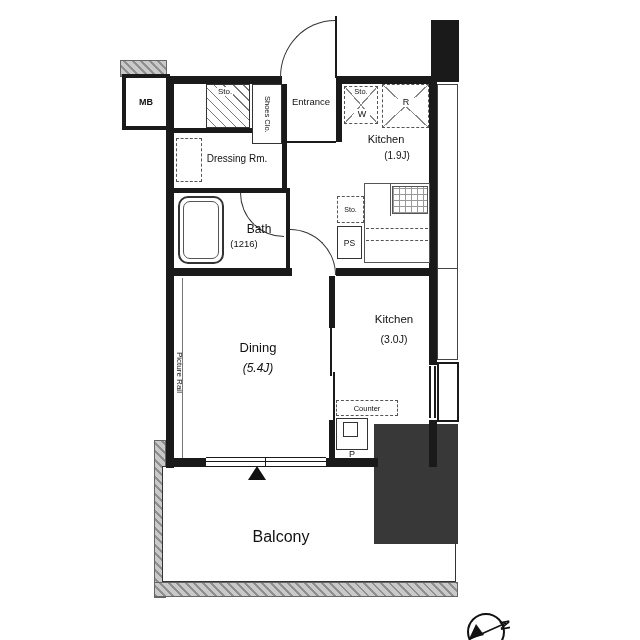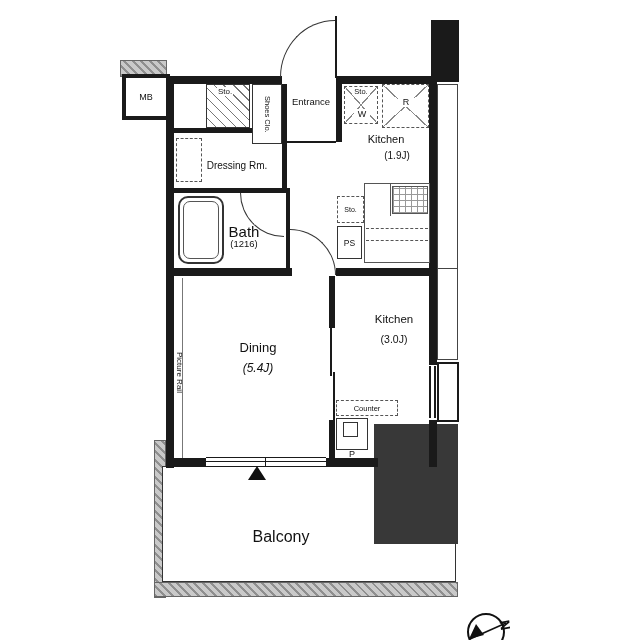--- a/index.html
+++ b/index.html
@@ -30,21 +30,21 @@
   <div class="hatchgray" style="left:120px;top:60px;width:47px;height:17px;"></div>
   <div class="hatchgray" style="left:154px;top:440px;width:12px;height:158px;"></div>
   <div class="hatchgray" style="left:154px;top:582px;width:304px;height:15px;"></div>
 
   <div class="box" style="left:162px;top:466px;width:294px;height:116px;border-width:1.5px;"></div>
   <div class="lbl" style="left:238px;top:528px;width:86px;font-size:16px;">Balcony</div>
 
 
   <div style="position:absolute;left:374px;top:424px;width:84px;height:120px;background:#383838;"></div>
 
-  <div class="box flexc" style="left:122px;top:74px;width:48px;height:46px;border:4px solid #1a1a1a;">
+  <div class="box flexc" style="left:122px;top:74px;width:48px;height:56px;border:4px solid #1a1a1a;font-weight:bold;">
     <span style="font-size:9px;">MB</span>
   </div>
 
   <div class="w" style="left:166px;top:76px;width:116px;height:8px;"></div>
   <div class="w" style="left:336px;top:76px;width:101px;height:8px;"></div>
   <div class="w" style="left:431px;top:20px;width:28px;height:62px;"></div>
   <div class="w" style="left:166px;top:76px;width:8px;height:392px;"></div>
   <div class="w" style="left:429px;top:84px;width:8px;height:281px;"></div>
   <div class="w" style="left:429px;top:420px;width:8px;height:47px;"></div>
   <div class="w" style="left:166px;top:458px;width:40px;height:9px;"></div>
@@ -84,26 +84,26 @@
   <div class="lbl" style="left:336px;top:133px;width:100px;font-size:11px;">Kitchen</div>
   <div class="lbl" style="left:347px;top:150px;width:100px;font-size:10px;">(1.9J)</div>
 
   <div class="box dash xhatch" style="left:344px;top:86px;width:34px;height:38px;"></div>
   <div class="box dash xhatch" style="left:382px;top:84px;width:47px;height:44px;"></div>
   <div class="lbl" style="left:344px;top:88px;width:34px;font-size:7.5px;">Sto.</div>
   <div class="lbl whitebg" style="left:354px;top:109px;width:14px;font-size:9px;">W</div>
   <div class="lbl whitebg" style="left:398px;top:97px;width:14px;font-size:9px;">R</div>
 
   <div class="box dash" style="left:176px;top:138px;width:26px;height:44px;"></div>
-  <div class="lbl" style="left:192px;top:160px;width:90px;font-size:10px;">Dressing Rm.</div>
+  <div class="lbl" style="left:192px;top:153px;width:90px;font-size:10px;">Dressing Rm.</div>
 
   <div style="position:absolute;left:178px;top:196px;width:46px;height:68px;border:2px solid #333;border-radius:10px;box-sizing:border-box;">
     <div style="position:absolute;left:3px;top:3px;right:3px;bottom:3px;border:1px solid #555;border-radius:7px;"></div>
   </div>
-  <div class="lbl" style="left:206px;top:223px;width:76px;font-size:15px;">Bath</div>
+  <div class="lbl" style="left:221px;top:223px;width:76px;font-size:12px;">Bath</div>
   <div class="lbl" style="left:206px;top:239px;width:76px;font-size:9.5px;">(1216)</div>
 
   <div class="box" style="left:364px;top:183px;width:66px;height:80px;border-color:#555;"></div>
   <div class="box grid" style="left:392px;top:186px;width:36px;height:28px;border-color:#555;"></div>
   <div class="tl" style="left:390px;top:184px;width:1px;height:32px;background:#555;"></div>
   <div style="position:absolute;left:366px;top:228px;width:62px;height:0;border-top:1px dashed #555;"></div>
   <div style="position:absolute;left:366px;top:240px;width:62px;height:0;border-top:1px dashed #555;"></div>
 
   <div class="box dash flexc" style="left:337px;top:196px;width:27px;height:27px;">
     <span style="font-size:7px;">Sto.</span>

